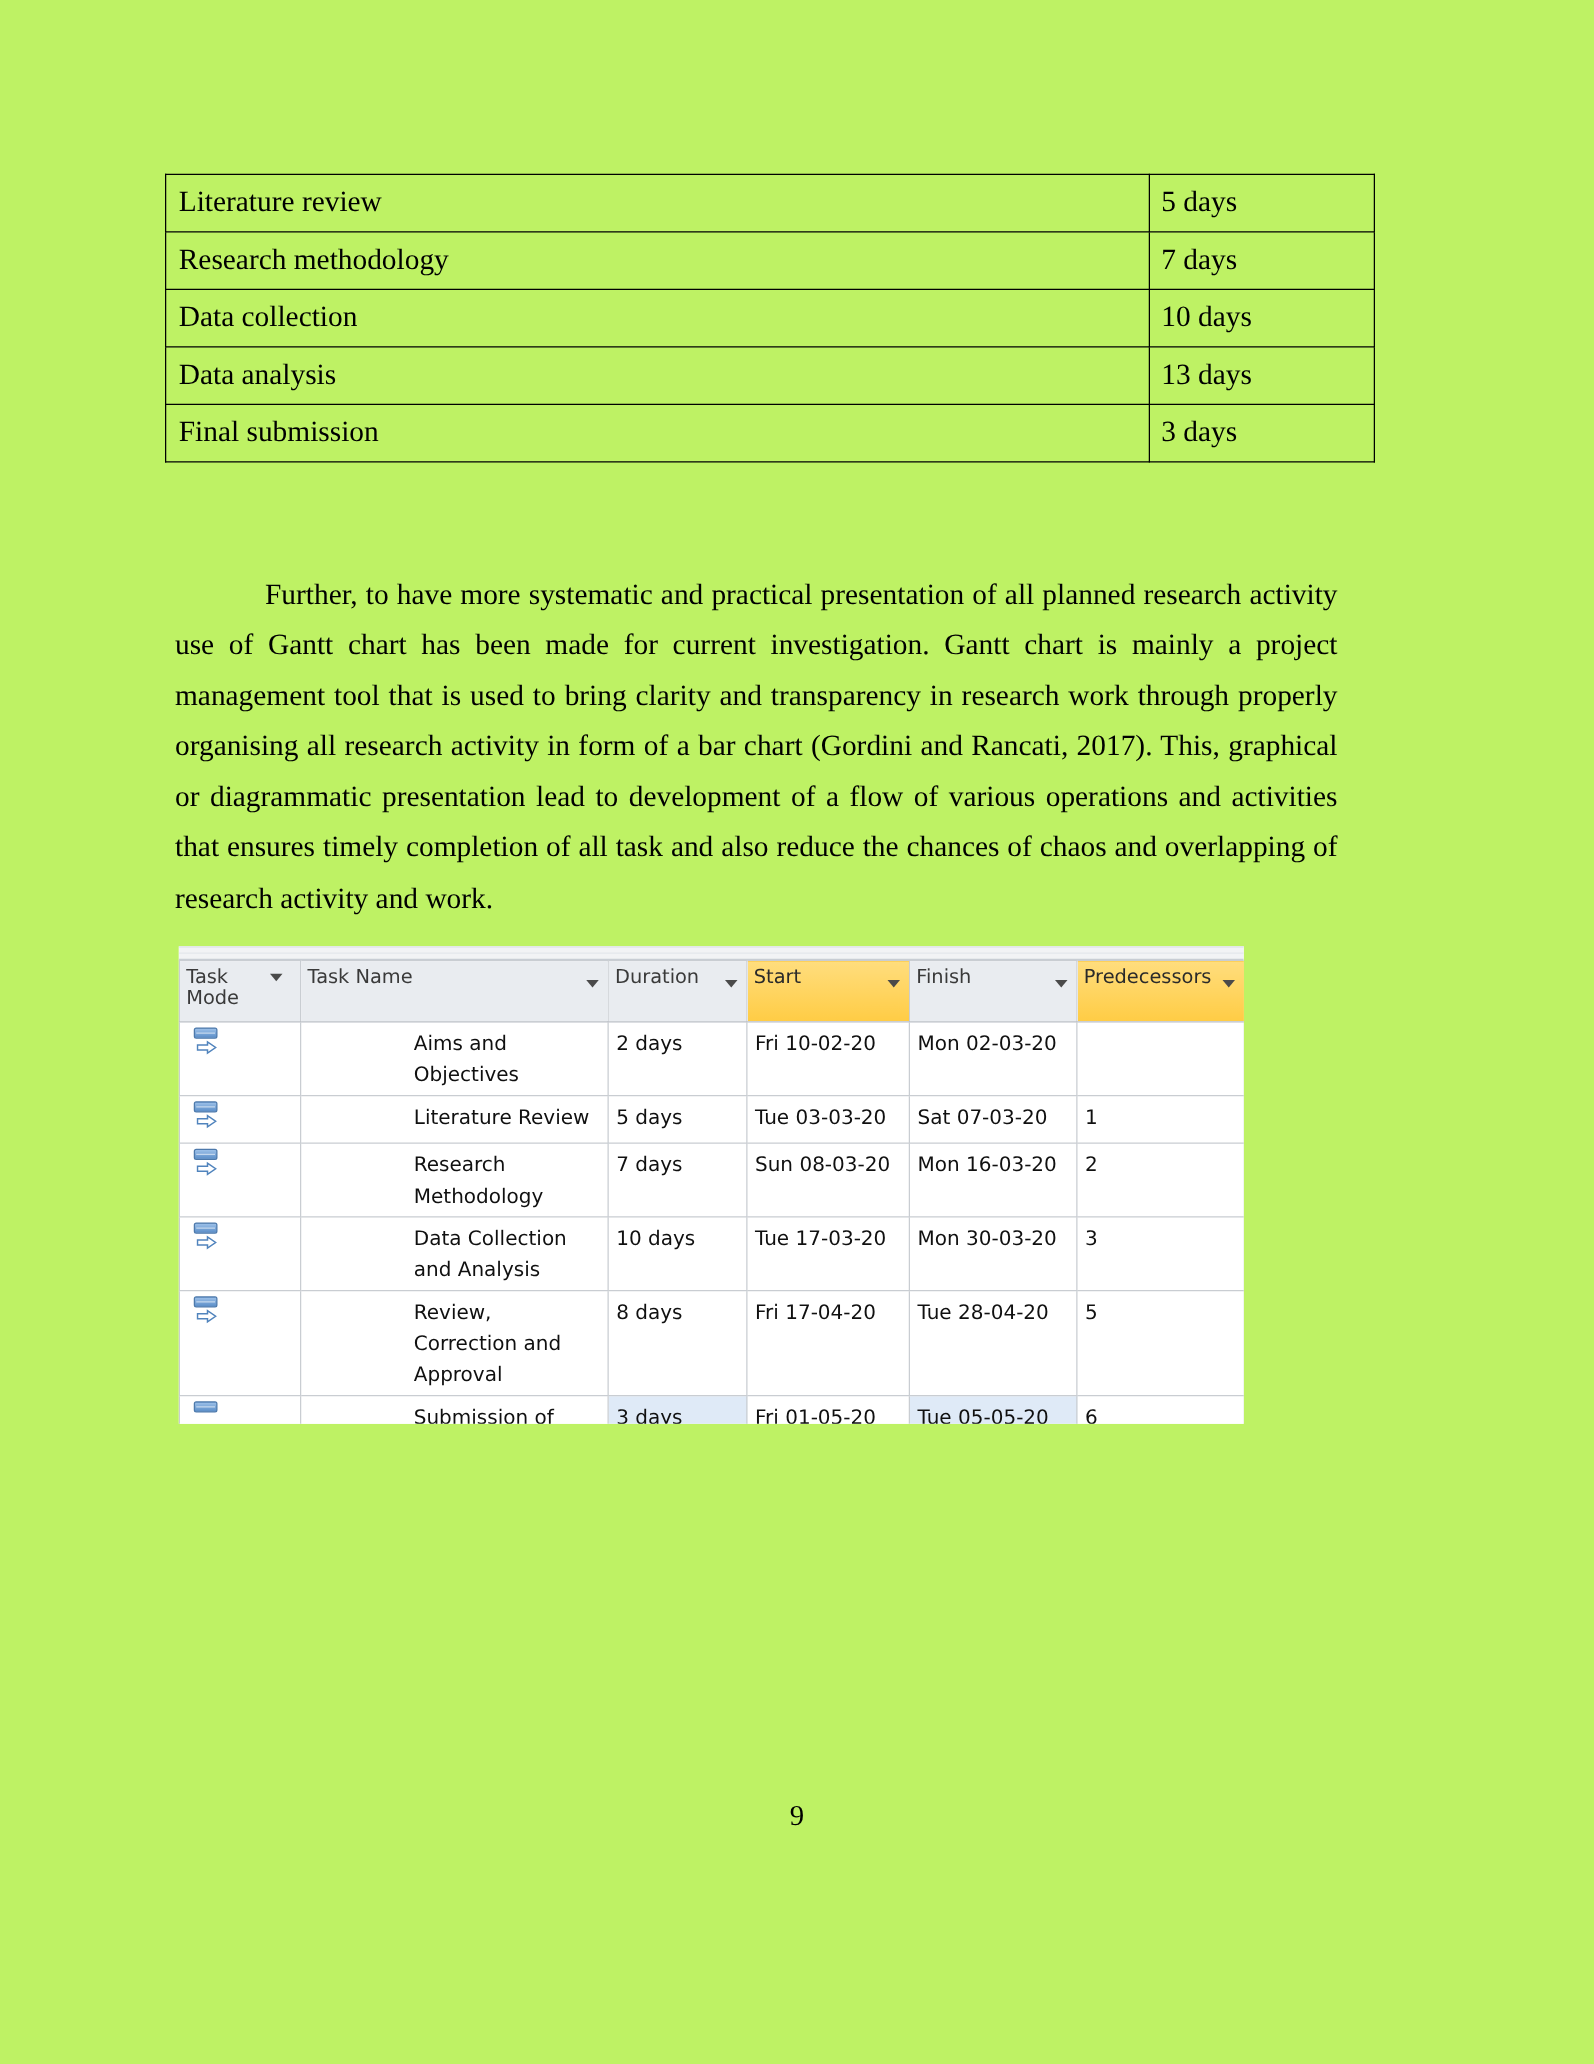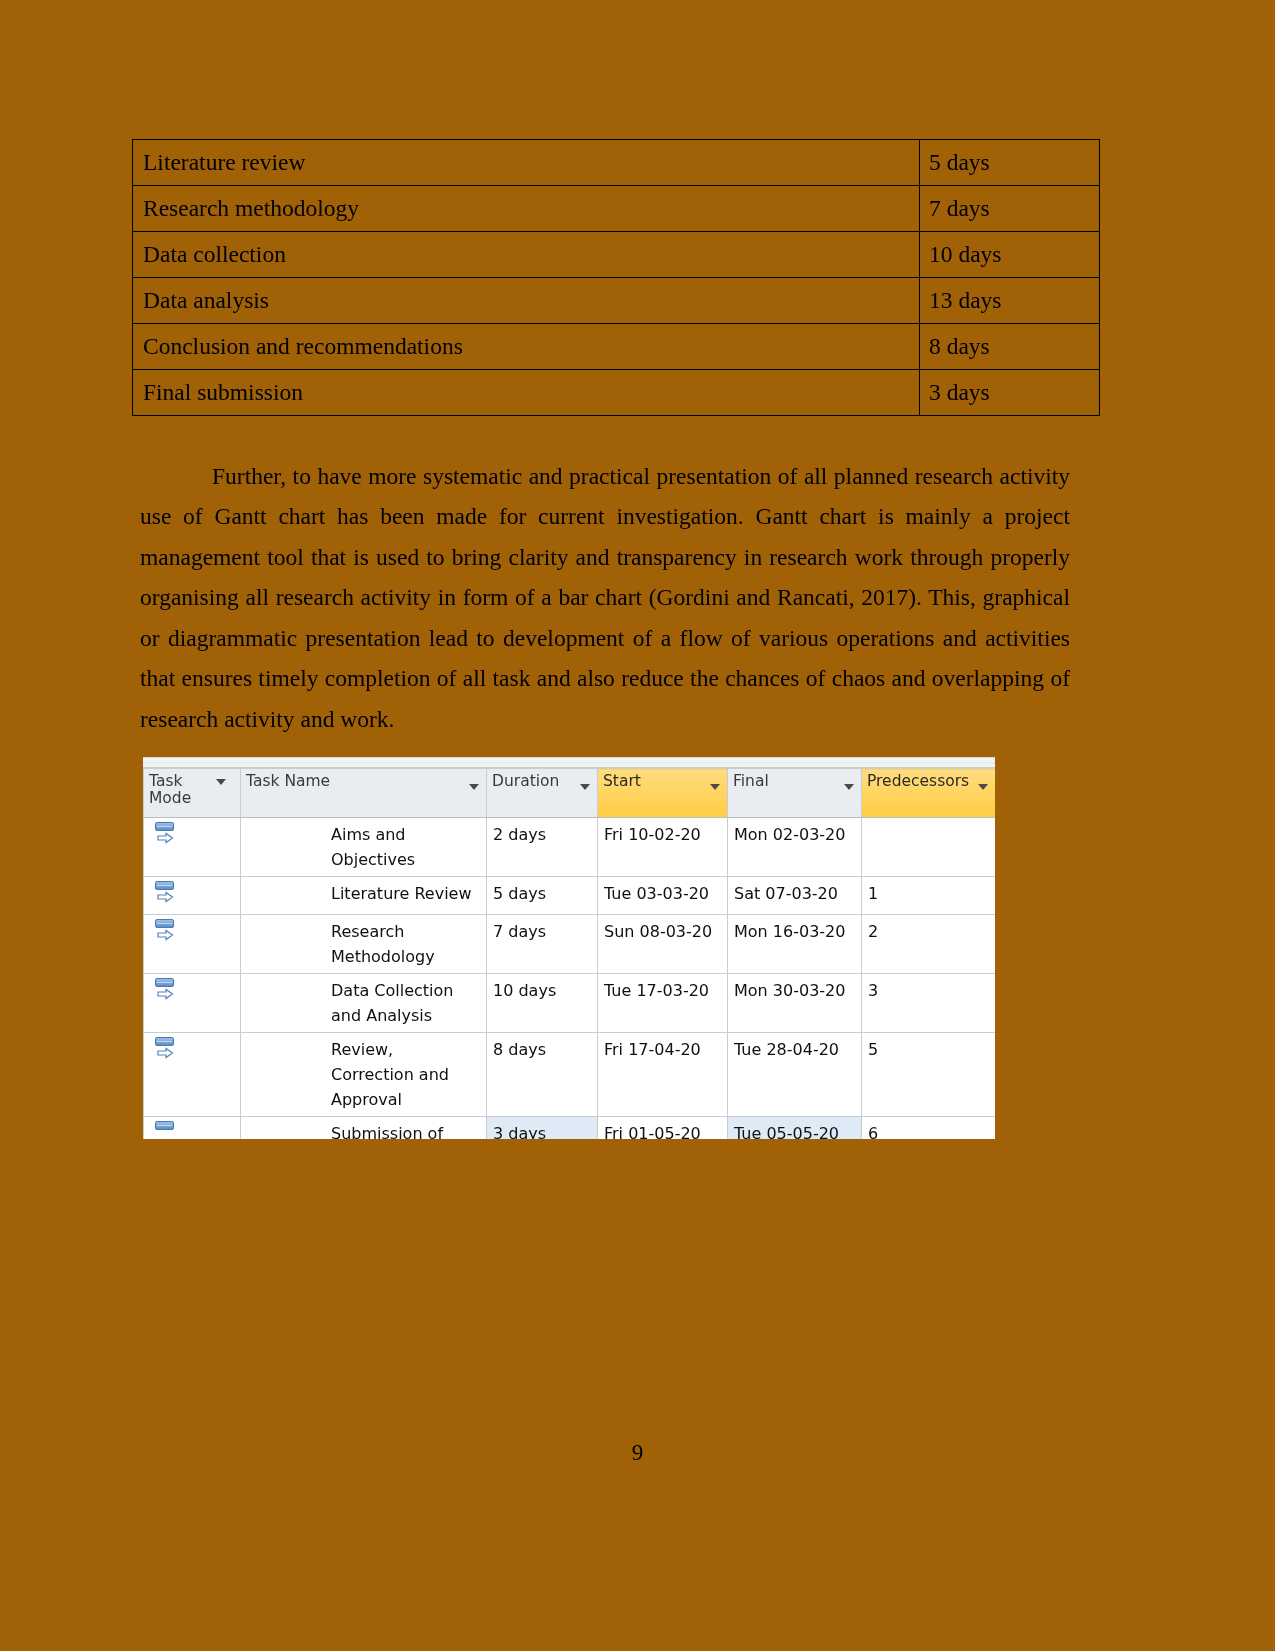--- a/index.html
+++ b/index.html
@@ -4,21 +4,21 @@
 <style>
   html, body {
     margin: 0;
     padding: 0;
     background: #ffffff;
   }
   .page {
     position: relative;
     width: 1275px;
     height: 1651px;
-    background: #a16207;
+    background: #bef264;
     font-family: "Liberation Serif", "DejaVu Serif", serif;
     overflow: hidden;
   }
 
   
   .dur-table {
     position: absolute;
     left: 132px;
     top: 139px;
     width: 948px;
@@ -202,24 +202,20 @@
         <td class="col-task">Research methodology</td>
         <td class="col-dur">7 days</td>
       </tr>
       <tr>
         <td class="col-task">Data collection</td>
         <td class="col-dur">10 days</td>
       </tr>
       <tr>
         <td class="col-task">Data analysis</td>
         <td class="col-dur">13 days</td>
-      </tr>
-      <tr>
-        <td class="col-task">Conclusion and recommendations</td>
-        <td class="col-dur">8 days</td>
       </tr>
       <tr>
         <td class="col-task">Final submission</td>
         <td class="col-dur">3 days</td>
       </tr>
     </tbody>
   </table>
 
   <p class="para">Further, to have more systematic and practical presentation of all planned research activity use of Gantt chart has been made for current investigation. Gantt chart is mainly a project management tool that is used to bring clarity and transparency in research work through properly organising all research activity in form of a bar chart (Gordini and Rancati, 2017). This, graphical or diagrammatic presentation lead to development of a flow of various operations and activities that ensures timely completion of all task and also reduce the chances of chaos and overlapping of research activity and work.</p>
 
@@ -247,21 +243,21 @@
           </th>
           <th>
             <span>Duration</span>
             <span class="caret"></span>
           </th>
           <th class="hl">
             <span>Start</span>
             <span class="caret"></span>
           </th>
           <th>
-            <span>Final</span>
+            <span>Finish</span>
             <span class="caret"></span>
           </th>
           <th class="hl">
             <span>Predecessors</span>
             <span class="caret"></span>
           </th>
         </tr>
       </thead>
       <tbody>
 

